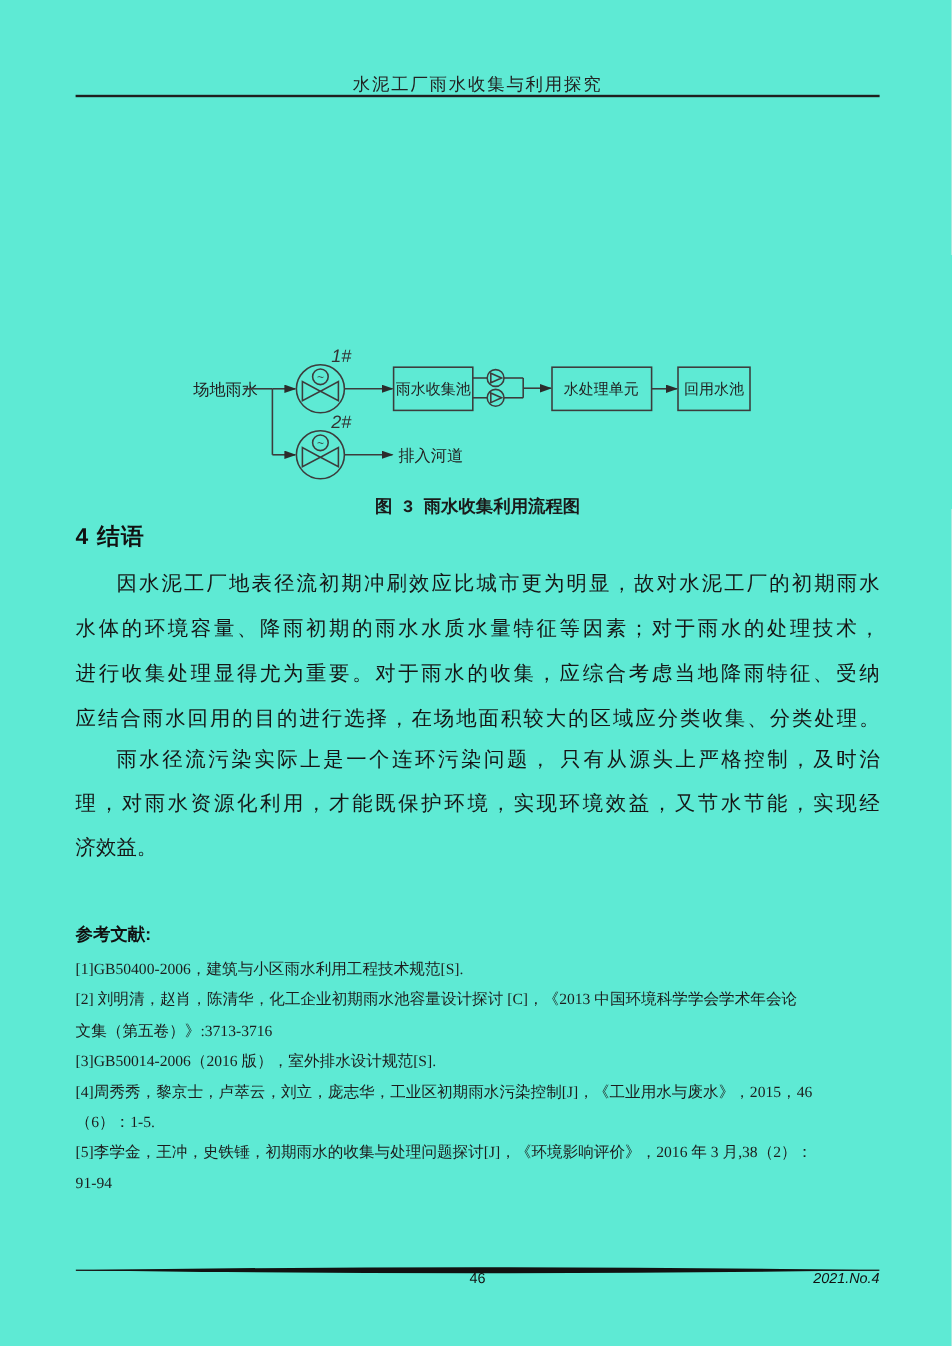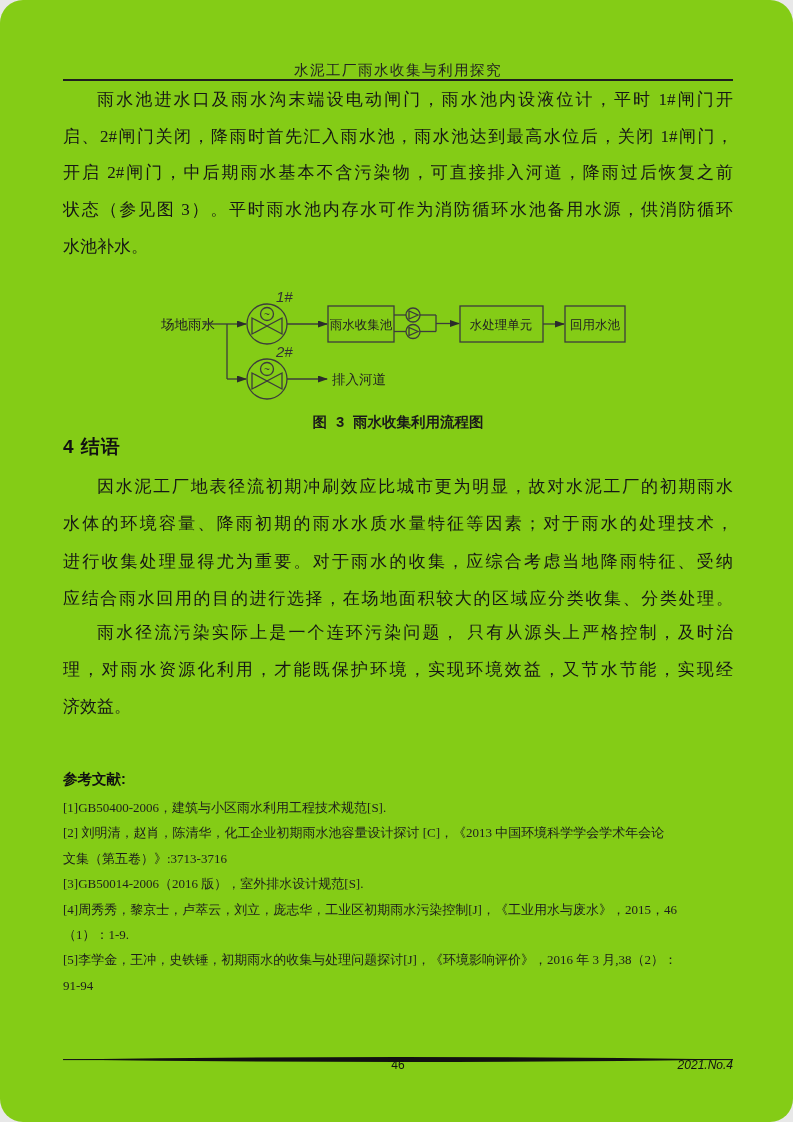--- a/index.html
+++ b/index.html
@@ -1,20 +1,19 @@
 <!DOCTYPE html>
 <html><head>
 <meta charset="utf-8">
 <style>
   html,body{margin:0;padding:0;background:#e8e8e8;}
   .page{
-    position:relative;width:793px;height:1122px;background:#84cc16;
+    position:relative;width:793px;height:1122px;background:#5eead4;
     margin:0 auto;overflow:hidden;color:#1b1b1b;
     font-family:"Liberation Serif","DejaVu Serif",serif;
-    border-radius:23px;
   }
   .header-title{
     position:absolute;top:61px;left:63px;width:670px;text-align:center;
     font-size:14.5px;letter-spacing:1.5px;color:#222;
   }
   .header-rule{position:absolute;top:79px;left:63px;width:670px;height:0;border-top:2px solid #1f1f1f;}
   .para{position:absolute;left:63px;width:670px;font-size:17px;color:#161616;}
   .line{
     height:35.7px;line-height:21px;padding-top:1px;
     white-space:nowrap;text-align:justify;text-align-last:justify;
@@ -60,27 +59,20 @@
   svg .fwave{font-family:"Liberation Sans","DejaVu Sans",sans-serif;font-size:10px;fill:#333;}
 </style>
 </head>
 <body>
 
 <div class="page">
 
   <div class="header-title">水泥工厂雨水收集与利用探究</div>
   <div class="header-rule"></div>
 
-  <div class="para" style="top:88px">
-    <div class="line indent">雨水池进水口及雨水沟末端设电动闸门，雨水池内设液位计，平时 1#闸门开</div>
-    <div class="line">启、2#闸门关闭，降雨时首先汇入雨水池，雨水池达到最高水位后，关闭 1#闸门，</div>
-    <div class="line">开启 2#闸门，中后期雨水基本不含污染物，可直接排入河道，降雨过后恢复之前</div>
-    <div class="line">状态（参见图 3）。平时雨水池内存水可作为消防循环水池备用水源，供消防循环</div>
-    <div class="line lastline">水池补水。</div>
-  </div>
 
   <div class="figure-wrap">
     <svg width="510" height="130" viewBox="0 0 510 130">
       <defs>
         <marker id="arr" markerWidth="10" markerHeight="8" refX="9" refY="3.5" orient="auto" markerUnits="userSpaceOnUse">
           <path d="M0,0 L10,3.5 L0,7 Z" class="arrow"></path>
         </marker>
       </defs>
 
       <text x="21" y="49" class="ft">场地雨水</text>
@@ -159,21 +151,21 @@
     <div class="line lastline">济效益。</div>
   </div>
 
   <div class="references">
     <div class="ref-heading">参考文献:</div>
     <div class="ref-line">[1]GB50400-2006，建筑与小区雨水利用工程技术规范[S].</div>
     <div class="ref-line">[2] 刘明清，赵肖，陈清华，化工企业初期雨水池容量设计探讨 [C]，《2013 中国环境科学学会学术年会论</div>
     <div class="ref-line">文集（第五卷）》:3713-3716</div>
     <div class="ref-line">[3]GB50014-2006（2016 版），室外排水设计规范[S].</div>
     <div class="ref-line">[4]周秀秀，黎京士，卢萃云，刘立，庞志华，工业区初期雨水污染控制[J]，《工业用水与废水》，2015，46</div>
-    <div class="ref-line">（1）：1-9.</div>
+    <div class="ref-line">（6）：1-5.</div>
     <div class="ref-line">[5]李学金，王冲，史铁锤，初期雨水的收集与处理问题探讨[J]，《环境影响评价》，2016 年 3 月,38（2）：</div>
     <div class="ref-line">91-94</div>
   </div>
 
 
   <div class="footer-rule">
     <svg width="670" height="8" viewBox="0 0 670 8">
       <rect x="0" y="3" width="670" height="1.1" fill="#1c1c1c"></rect>
       <path d="M0,3.5 Q335,-1.5 670,3.5 Q335,8.5 0,3.5 Z" fill="#111"></path>
     </svg>

